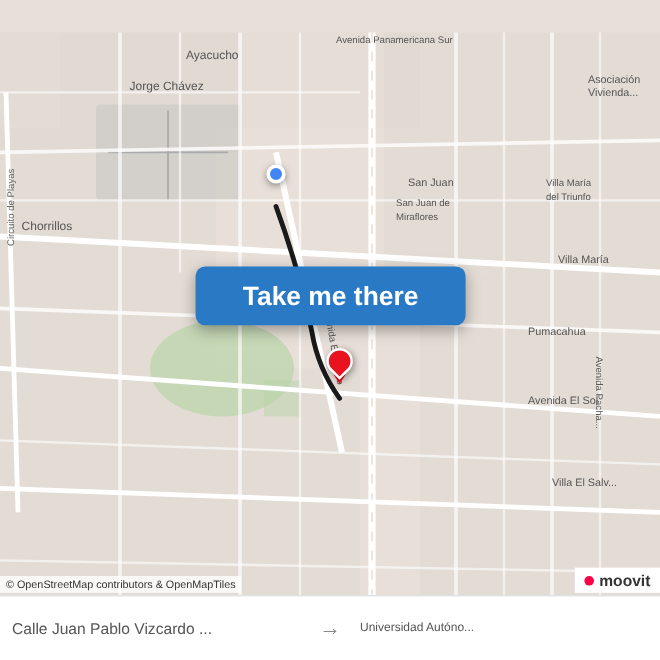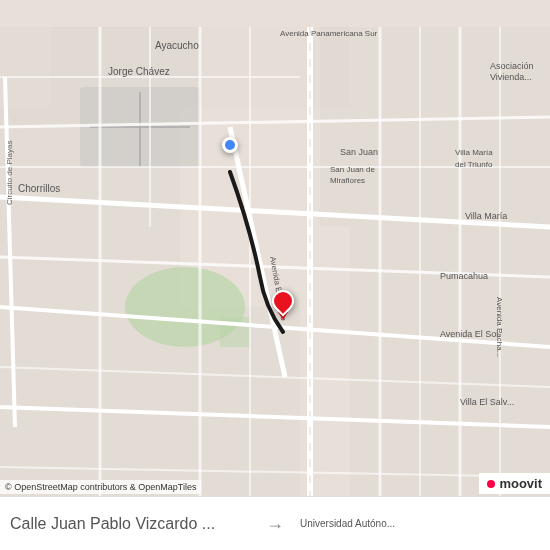--- a/index.html
+++ b/index.html
@@ -51,21 +51,21 @@
 
     #bottom-bar .from-section {
       display: flex;
       flex-direction: column;
       flex: 1;
       min-width: 0;
       padding-right: 8px;
     }
 
     #bottom-bar .from-label {
-      font-size: 16px;
+      font-size: 13px;
       color: #555;
       overflow: hidden;
       text-overflow: ellipsis;
       white-space: nowrap;
     }
 
     #bottom-bar .arrow-icon {
       color: #888;
       font-size: 18px;
       padding: 0 8px;
@@ -246,20 +246,21 @@
     <text x="490" y="53" font-size="9" fill="#555" font-family="Arial">Vivienda...</text>
   </svg>
 
   <div class="origin-marker" style="left: 230px; top: 145px;"></div>
 
   <div class="dest-marker" style="left: 283px; top: 320px;">
     <div class="pin-head"></div>
     <div class="pin-tail"></div>
   </div>
 
+  <button id="take-me-there-btn">Take me there</button>
 
   <div id="moovit-logo">
     <div class="logo-dot"></div>
     <span class="logo-text">moovit</span>
   </div>
 
   <div id="attribution">
     <span>© OpenStreetMap contributors &amp; OpenMapTiles</span>
   </div>
 

